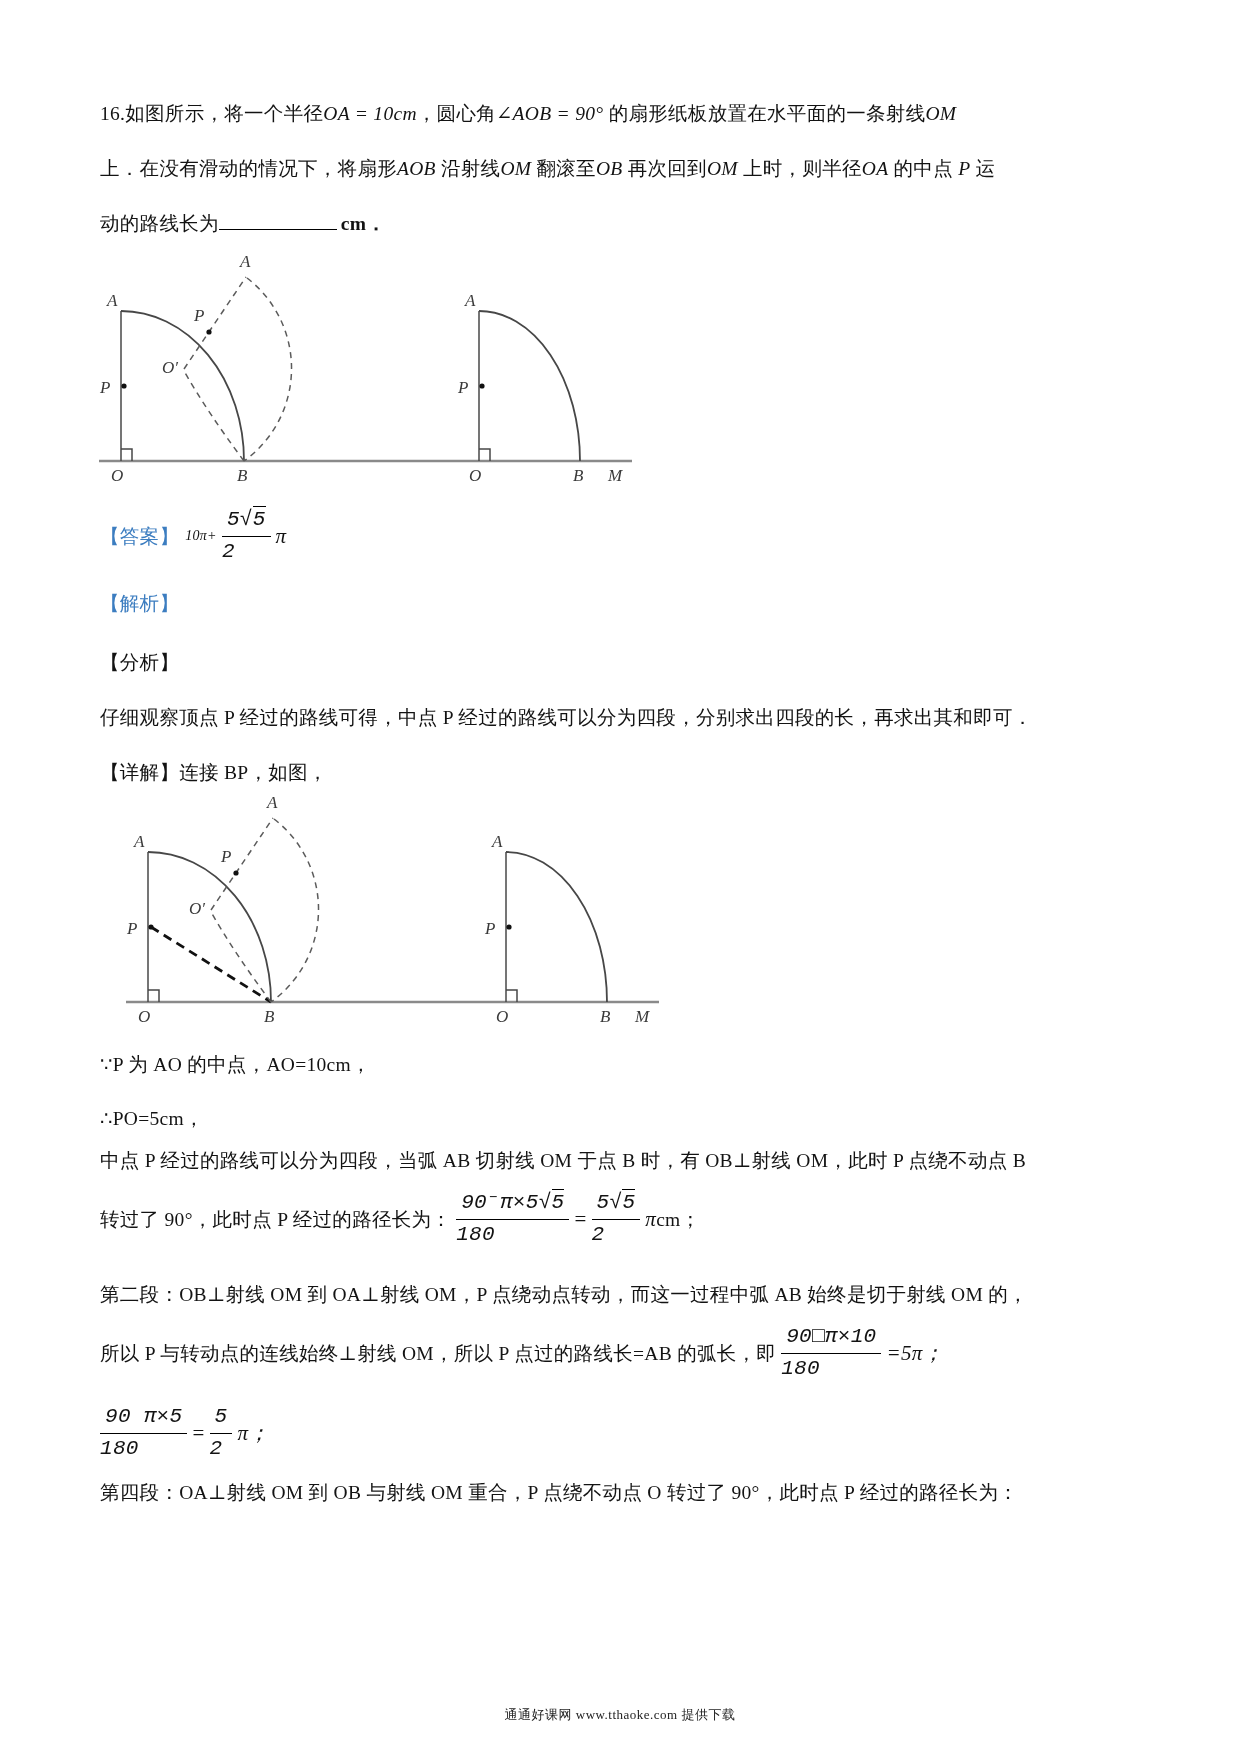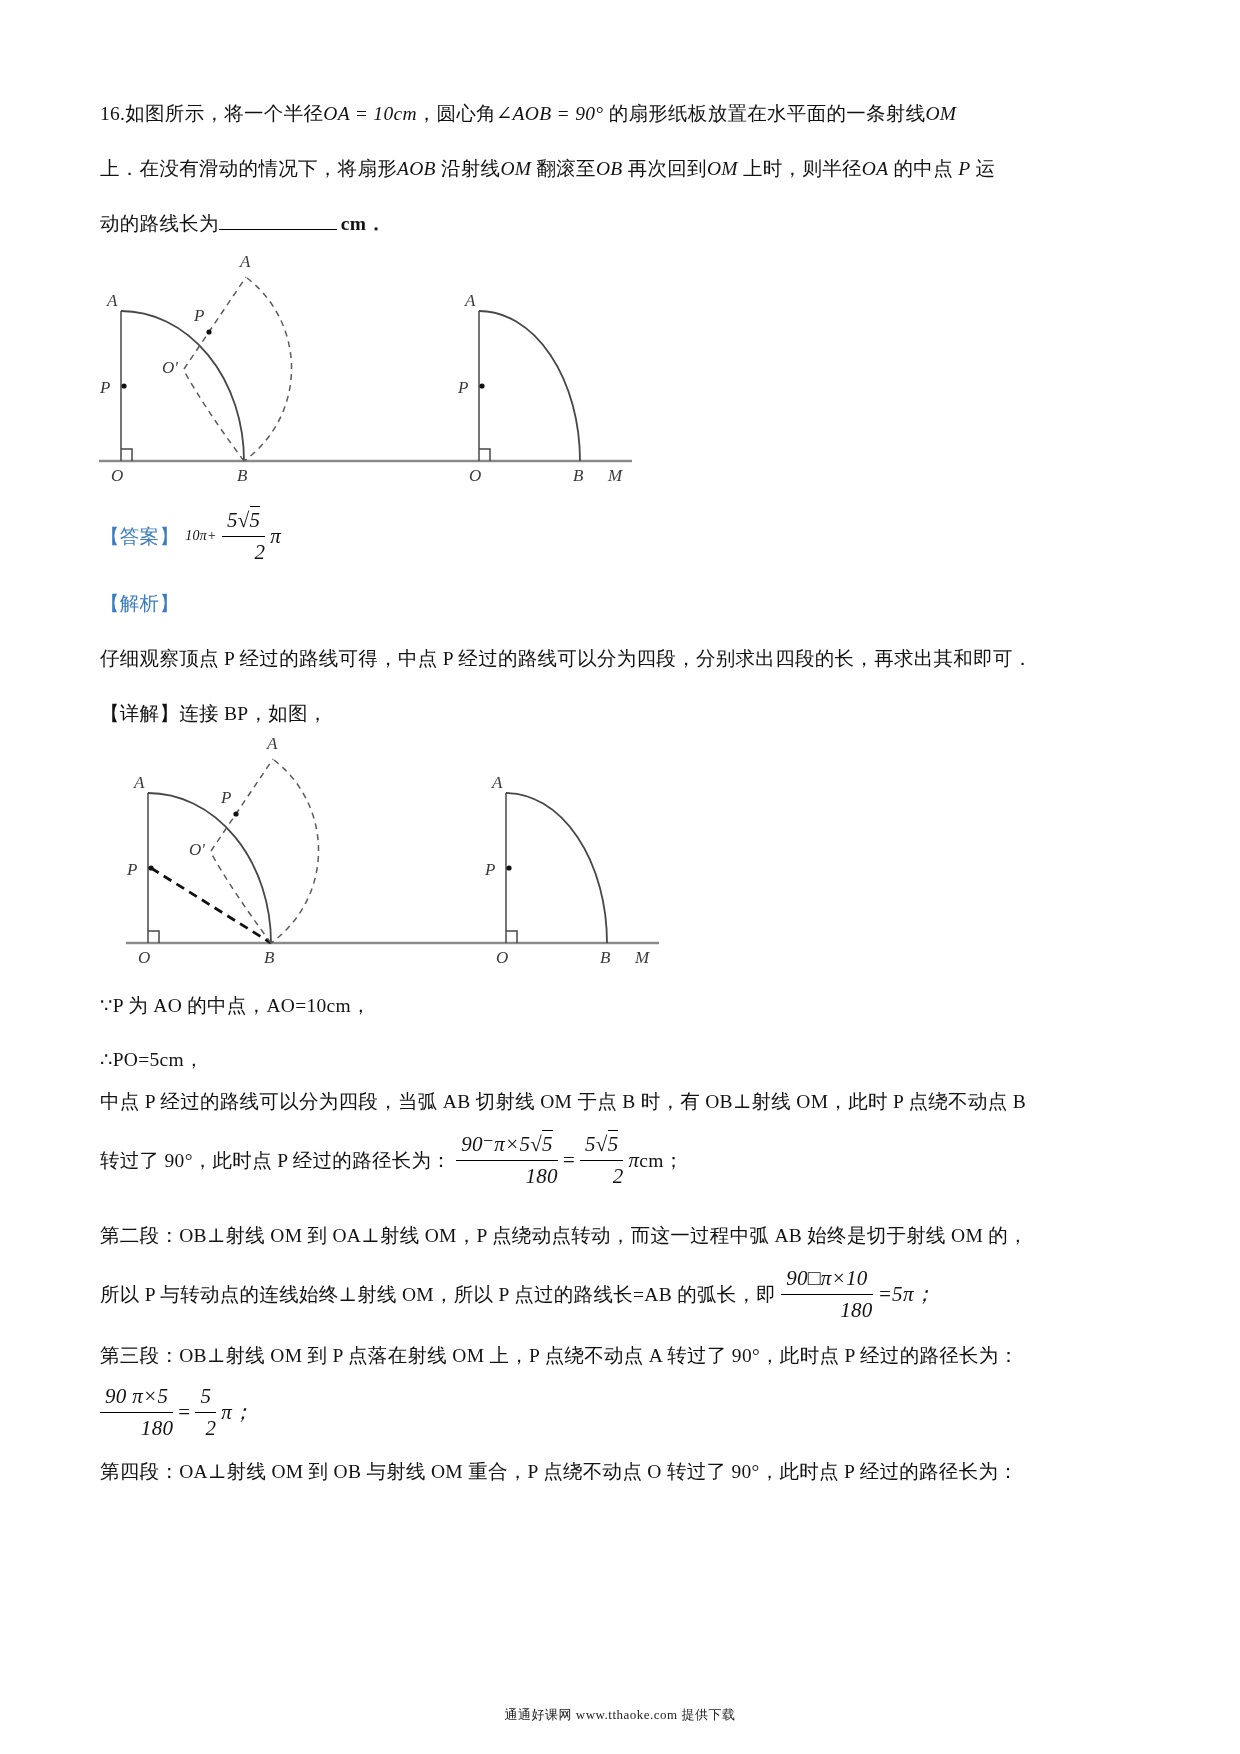--- a/index.html
+++ b/index.html
@@ -8,21 +8,21 @@
     background:#ffffff;color:#131313;
     font-family:"Liberation Serif","DejaVu Serif",serif;
   }
   .content{position:absolute;left:100px;top:86px;width:1048px;}
   .line{font-size:19.5px;line-height:26px;margin:0;letter-spacing:.3px;}
   .qline{font-size:19.5px;line-height:55px;margin:0;letter-spacing:.3px;}
   .mi{font-style:italic;text-align:right;}
   .blue{color:#3c7dc0;}
   .blank{display:inline-block;width:118px;border-bottom:1.6px solid #000;height:1.05em;vertical-align:baseline;margin-right:4px;}
   .frow{display:flex;align-items:center;font-size:19.5px;letter-spacing:.3px;}
-  .frac{display:inline-flex;flex-direction:column;align-items:flex-end;margin:0 5px;font-size:21px;font-style:italic;line-height:1.25;}
+  .frac{display:inline-flex;flex-direction:column;align-items:flex-start;margin:0 5px;font-size:21px;font-style:italic;line-height:1.25;font-family:Liberation Mono, monospace;}
   .frac .num{border-bottom:1.7px solid #000;padding:0 5px 2px 5px;white-space:nowrap;}
   .frac .den{padding-top:2px;}
   .sq{white-space:nowrap;}
   .sqsign{font-style:normal;}
   .rad{border-top:1.6px solid #000;padding-top:1px;}
   .diag{display:block;}
   .diag text{font-size:17px;font-style:italic;fill:#3a3a3a;font-family:"Liberation Serif","DejaVu Serif",serif;}
   .solid{fill:none;stroke:#474747;stroke-width:1.8;}
   .thin{fill:none;stroke:#474747;stroke-width:1.5;}
   .dash{fill:none;stroke:#5b5b5b;stroke-width:1.5;stroke-dasharray:6 5;}
@@ -75,20 +75,21 @@
     <span class="blue" style="font-size:19.5px;">【答案】</span>
     <span class="mi" style="font-size:14px;margin-left:6px;">10π+</span>
     <span class="frac">
       <span class="num sq"><span>5</span><span class="sqsign">√</span><span class="rad">5</span></span>
       <span class="den">2</span>
     </span>
     <span class="mi" style="font-size:21px;">π</span>
   </div>
 
   <p class="line blue" style="margin-top:22px;">【解析】</p>
+  <p class="line" style="margin-top:33px;">【分析】</p>
   <p class="line" style="margin-top:29px;">仔细观察顶点 P 经过的路线可得，中点 P 经过的路线可以分为四段，分别求出四段的长，再求出其和即可．</p>
   <p class="line" style="margin-top:29px;"><span>【详解】</span><span>连接 BP，如图，</span></p>
 
   <svg class="diag" width="550" height="238" viewBox="0 0 550 238" style="margin-top:6px;margin-left:23px;">
     <line class="base" x1="3" y1="210" x2="536" y2="210"></line>
     <line class="thin" x1="25" y1="60" x2="25" y2="210"></line>
     <path class="solid" d="M25,60 A123,150 0 0 1 148,210"></path>
     <path class="thin" d="M25,198 H36 V210"></path>
     <circle cx="28" cy="135" r="2.6" fill="#111"></circle>
     <line class="bdash" x1="28" y1="135" x2="148" y2="210"></line>
@@ -139,21 +140,20 @@
 
   <div class="frow" style="margin-top:8px;height:74px;">
     <span>所以 P 与转动点的连线始终⊥射线 OM，所以 P 点过的路线长=AB 的弧长，即</span>
     <span class="frac">
       <span class="num">90□π×10</span>
       <span class="den">180</span>
     </span>
     <span class="mi" style="font-size:21px;">=5π；</span>
   </div>
 
-  <p class="line" style="margin-top:12px;">第三段：OB⊥射线 OM 到 P 点落在射线 OM 上，P 点绕不动点 A 转过了 90°，此时点 P 经过的路径长为：</p>
 
   <div class="frow" style="margin-top:6px;height:74px;">
     <span class="frac" style="margin-left:0;">
       <span class="num">90 π×5</span>
       <span class="den">180</span>
     </span>
     <span style="font-size:21px;">=</span>
     <span class="frac">
       <span class="num">5</span>
       <span class="den">2</span>

